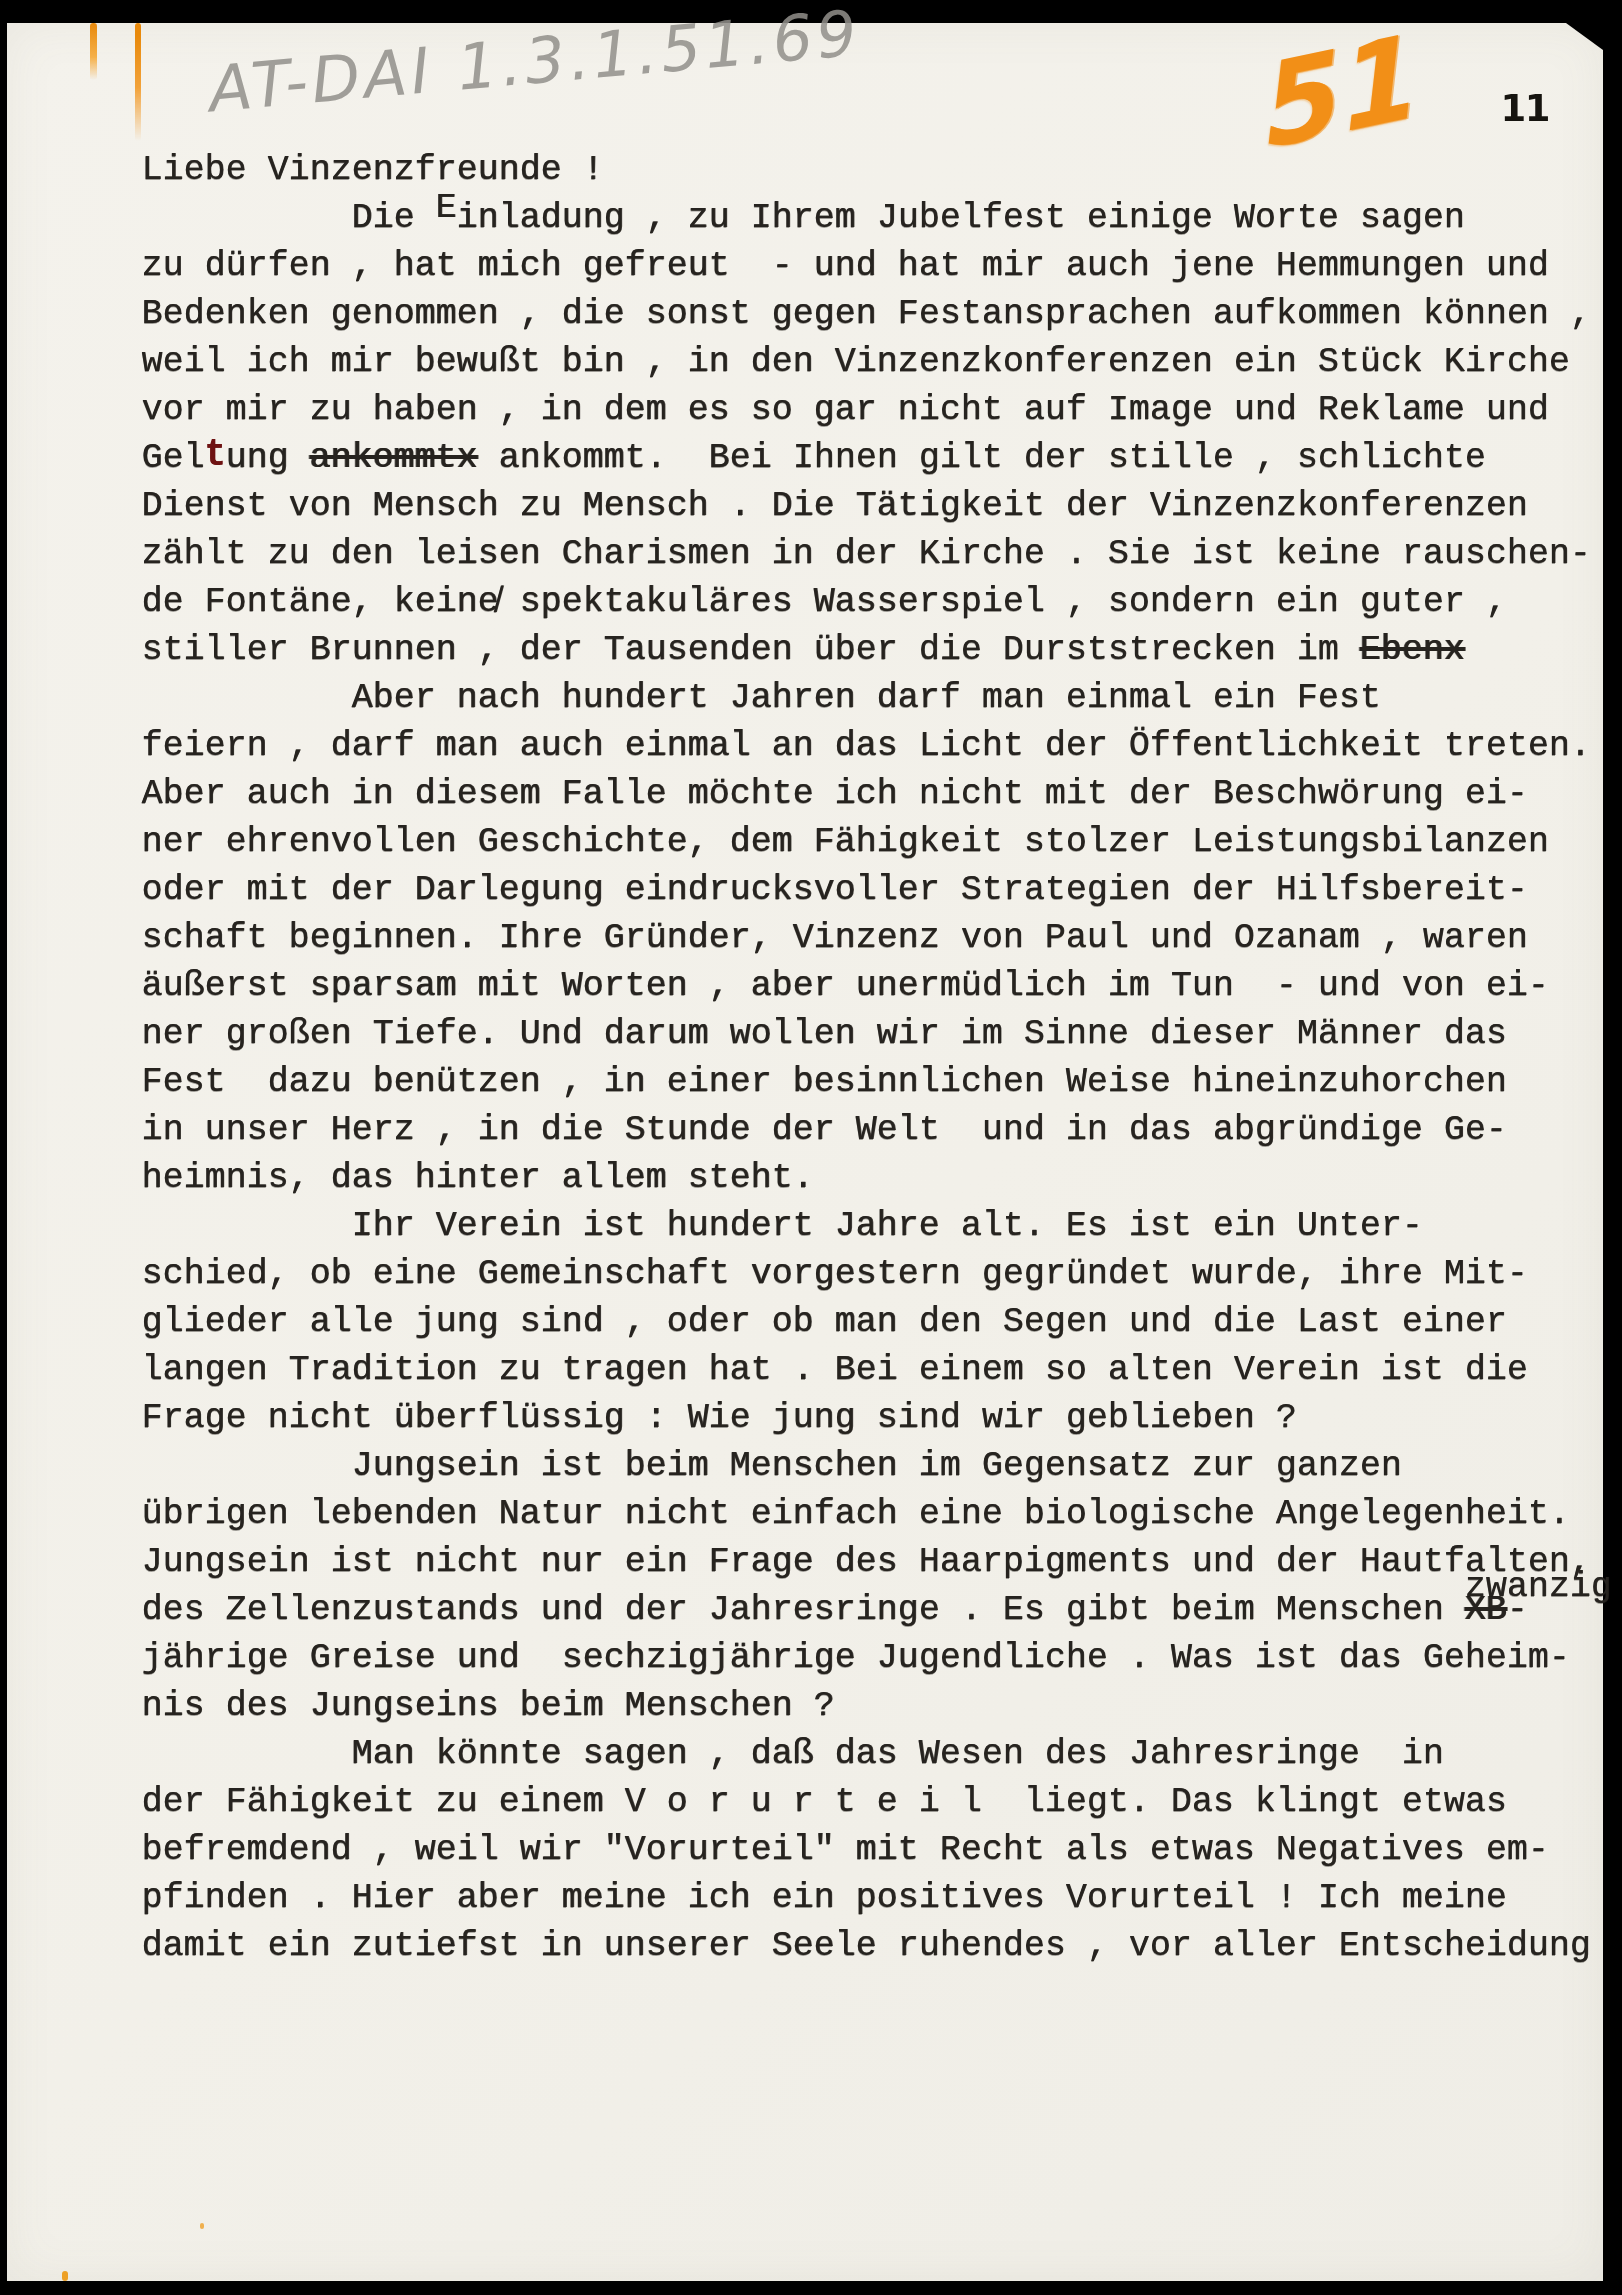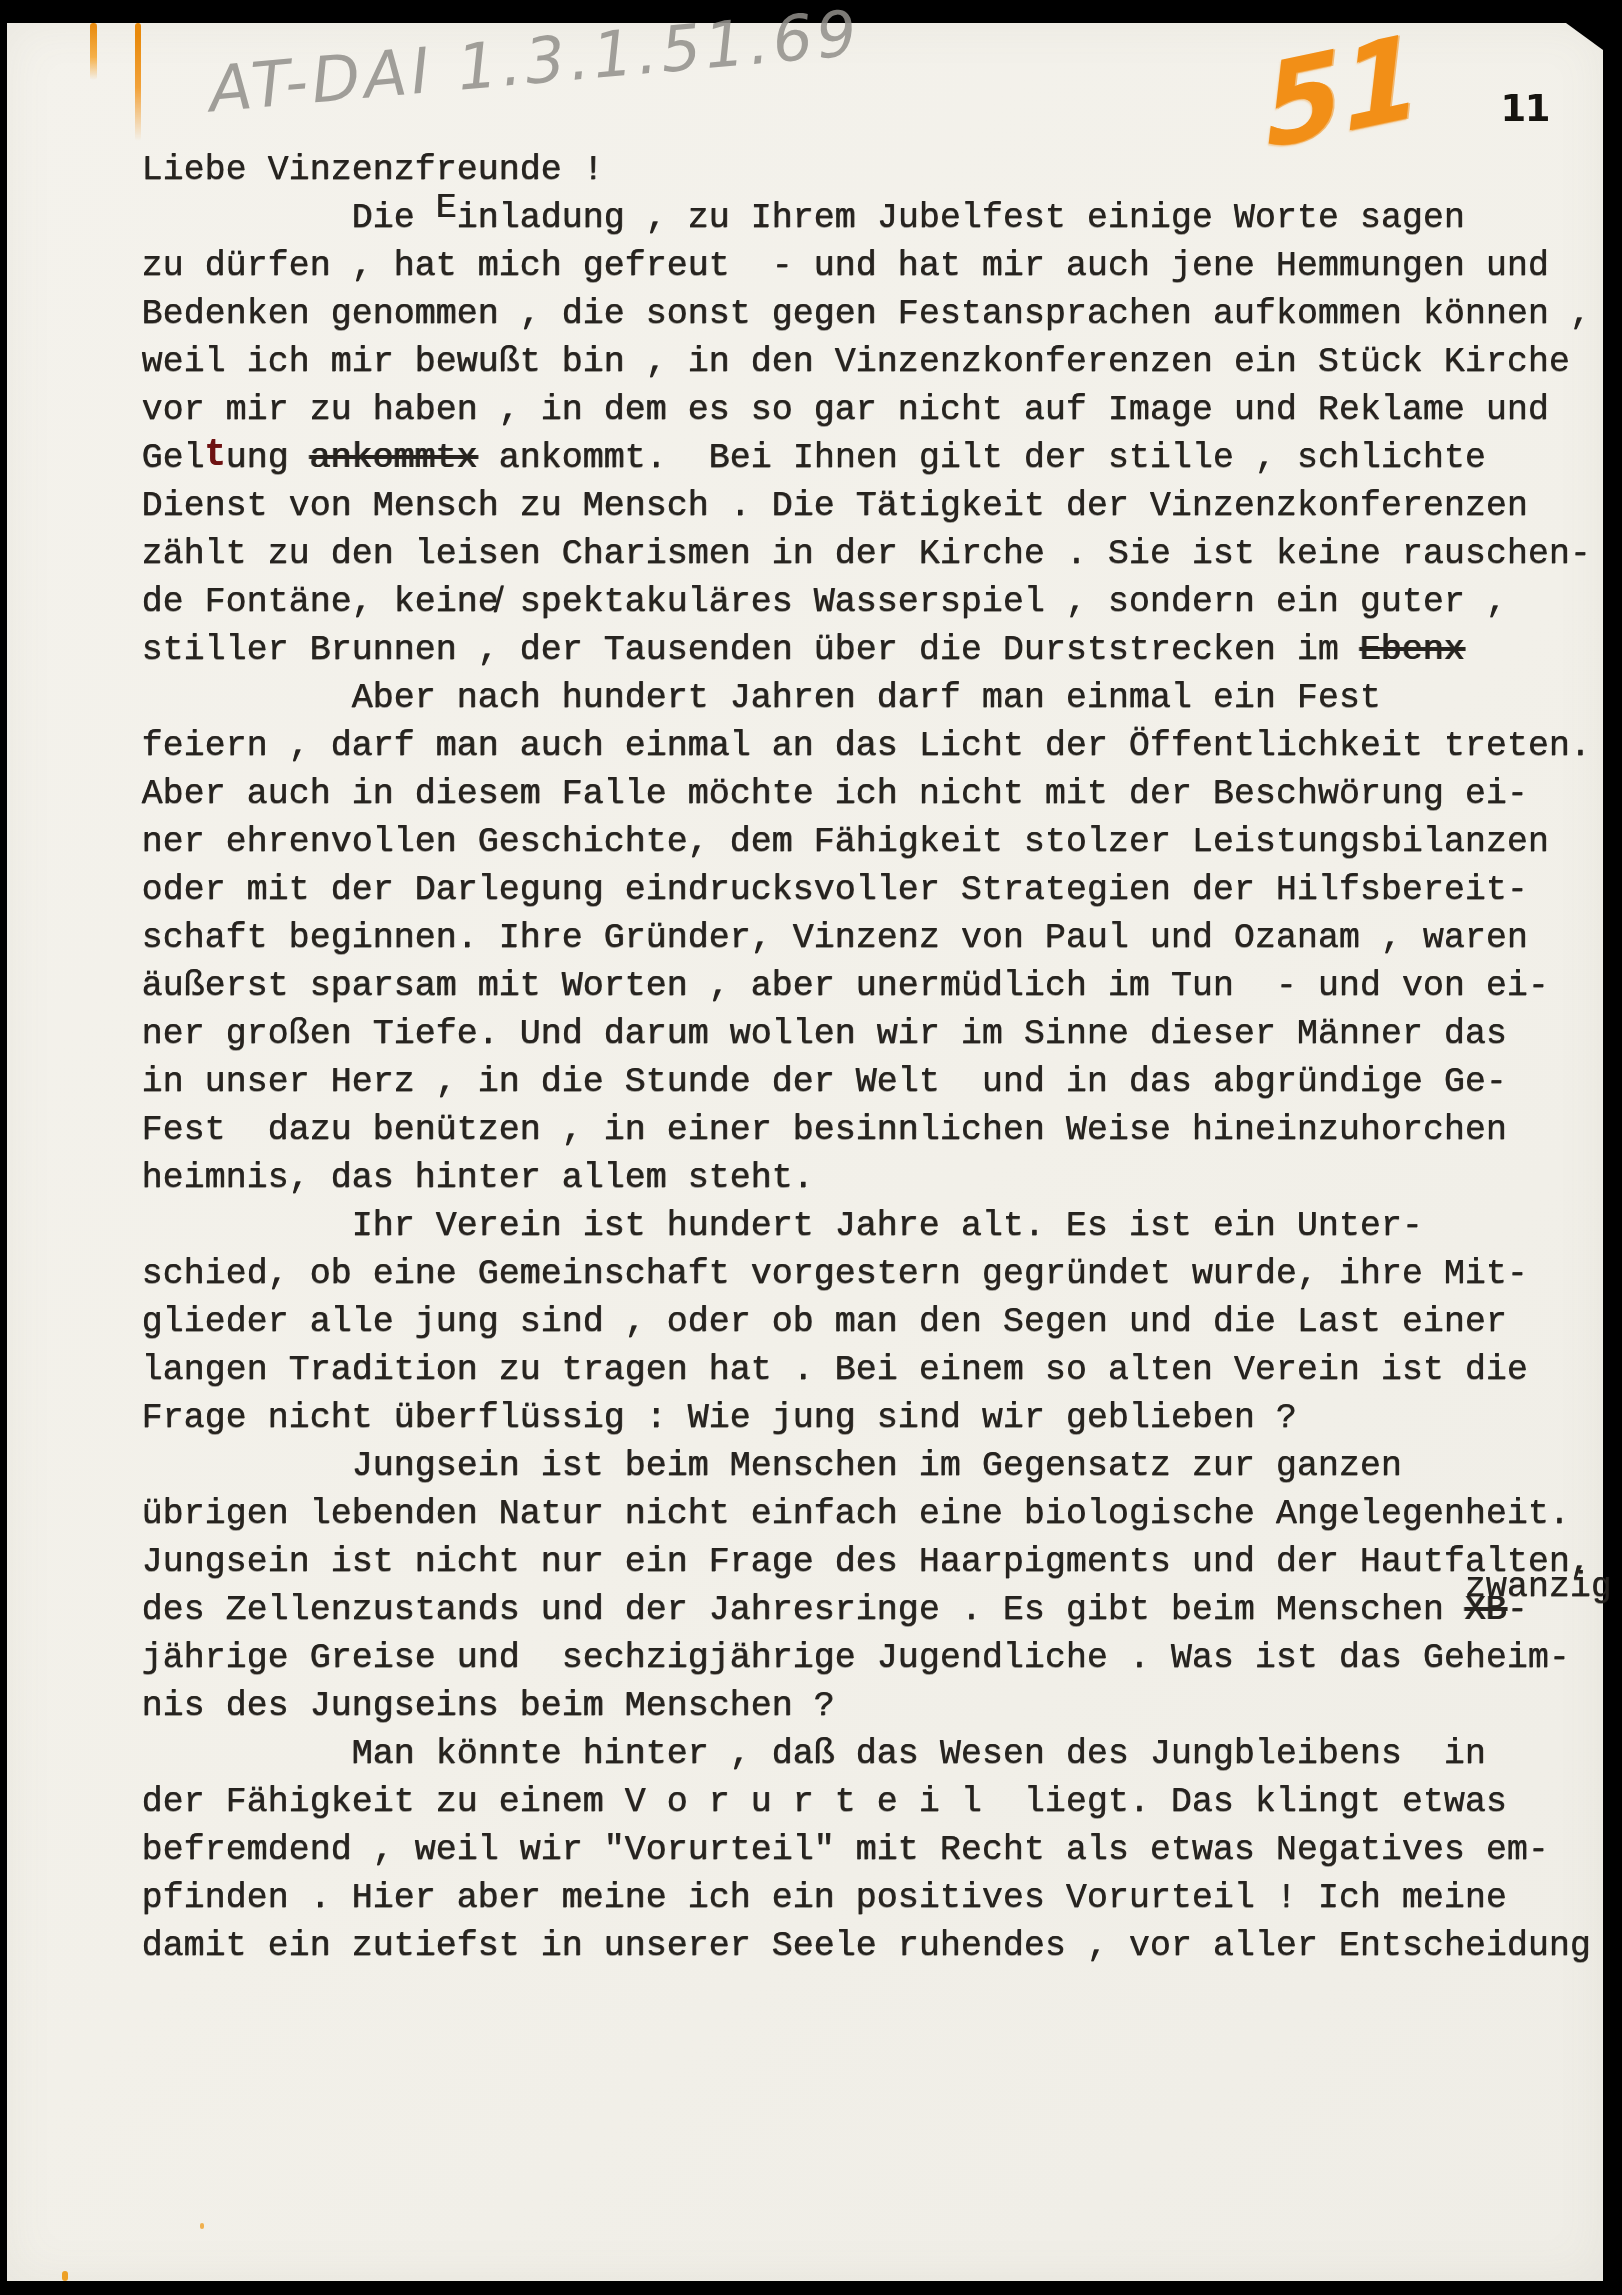--- a/index.html
+++ b/index.html
@@ -122,34 +122,34 @@
       <div class="line"><span>de Fontäne, keine̸ spektakuläres Wasserspiel , sondern ein guter ,</span></div>
       <div class="line"><span>stiller Brunnen , der Tausenden über die Durststrecken im </span><span class="seg-strike">Ebenx</span></div>
       <div class="line ind"><span>Aber nach hundert Jahren darf man einmal ein Fest</span></div>
       <div class="line"><span>feiern , darf man auch einmal an das Licht der Öffentlichkeit treten.</span></div>
       <div class="line"><span>Aber auch in diesem Falle möchte ich nicht mit der Beschwörung ei-</span></div>
       <div class="line"><span>ner ehrenvollen Geschichte, dem Fähigkeit stolzer Leistungsbilanzen</span></div>
       <div class="line"><span>oder mit der Darlegung eindrucksvoller Strategien der Hilfsbereit-</span></div>
       <div class="line"><span>schaft beginnen. Ihre Gründer, Vinzenz von Paul und Ozanam , waren</span></div>
       <div class="line"><span>äußerst sparsam mit Worten , aber unermüdlich im Tun  - und von ei-</span></div>
       <div class="line"><span>ner großen Tiefe. Und darum wollen wir im Sinne dieser Männer das</span></div>
+      <div class="line"><span>Fest  dazu benützen , in einer besinnlichen Weise hineinzuhorchen</span></div>
       <div class="line"><span>in unser Herz , in die Stunde der Welt  und in das abgründige Ge-</span></div>
-      <div class="line"><span>Fest  dazu benützen , in einer besinnlichen Weise hineinzuhorchen</span></div>
       <div class="line"><span>heimnis, das hinter allem steht.</span></div>
       <div class="line ind"><span>Ihr Verein ist hundert Jahre alt. Es ist ein Unter-</span></div>
       <div class="line"><span>schied, ob eine Gemeinschaft vorgestern gegründet wurde, ihre Mit-</span></div>
       <div class="line"><span>glieder alle jung sind , oder ob man den Segen und die Last einer</span></div>
       <div class="line"><span>langen Tradition zu tragen hat . Bei einem so alten Verein ist die</span></div>
       <div class="line"><span>Frage nicht überflüssig : Wie jung sind wir geblieben ?</span></div>
       <div class="line ind"><span>Jungsein ist beim Menschen im Gegensatz zur ganzen</span></div>
       <div class="line"><span>übrigen lebenden Natur nicht einfach eine biologische Angelegenheit.</span></div>
       <div class="line"><span>Jungsein ist nicht nur ein Frage des Haarpigments und der Hautfalten,</span></div>
       <div class="line"><span>des Zellenzustands und der Jahresringe . Es gibt beim Menschen </span><span class="seg-ins"><span class="fl">zwanzig -</span></span><span class="seg-strike">XB</span><span>-</span></div>
       <div class="line"><span>jährige Greise und  sechzigjährige Jugendliche . Was ist das Geheim-</span></div>
       <div class="line"><span>nis des Jungseins beim Menschen ?</span></div>
-      <div class="line ind"><span>Man könnte hinter , daß das Wesen des Jungbleibens  in</span></div>
+      <div class="line ind"><span>Man könnte sagen , daß das Wesen des Jahresringe  in</span></div>
       <div class="line"><span>der Fähigkeit zu einem V o r u r t e i l  liegt. Das klingt etwas</span></div>
       <div class="line"><span>befremdend , weil wir "Vorurteil" mit Recht als etwas Negatives em-</span></div>
       <div class="line"><span>pfinden . Hier aber meine ich ein positives Vorurteil ! Ich meine</span></div>
       <div class="line"><span>damit ein zutiefst in unserer Seele ruhendes , vor aller Entscheidung</span></div>
     </div>
 </div>
 
 
 </body></html>

